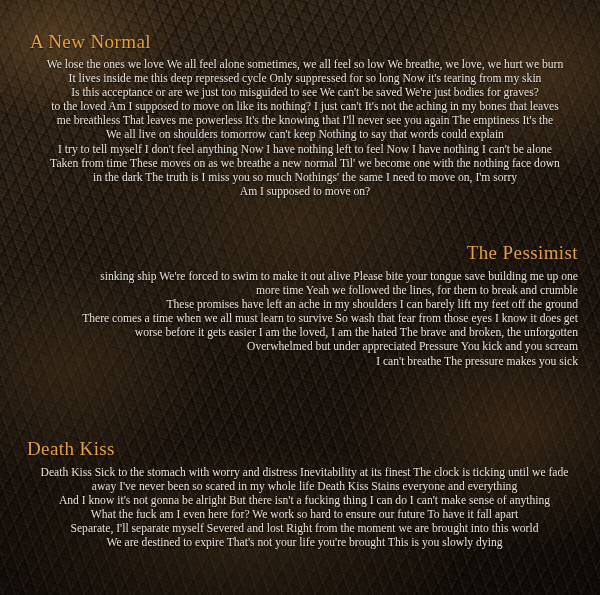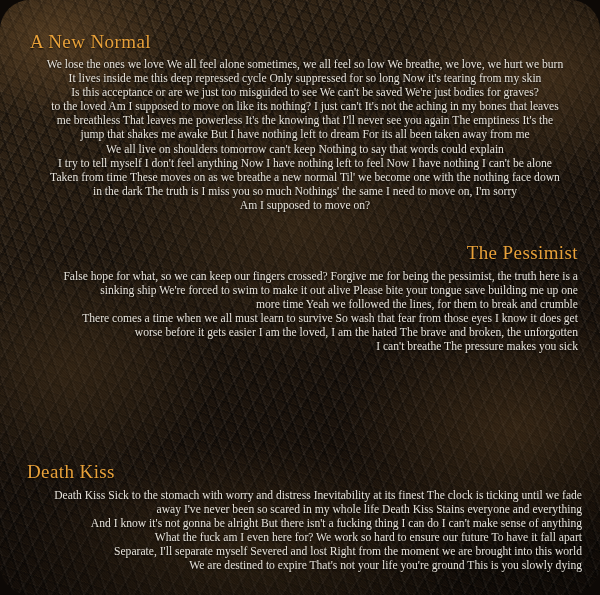--- a/index.html
+++ b/index.html
@@ -25,21 +25,20 @@
       radial-gradient(ellipse 180px 120px at 8% 6%, rgba(120, 86, 46, 0.55), rgba(0,0,0,0) 70%),
       radial-gradient(ellipse 220px 150px at 92% 12%, rgba(96, 68, 36, 0.5), rgba(0,0,0,0) 72%),
       radial-gradient(ellipse 260px 180px at 50% 38%, rgba(78, 56, 30, 0.45), rgba(0,0,0,0) 75%),
       radial-gradient(ellipse 200px 160px at 12% 62%, rgba(70, 50, 26, 0.5), rgba(0,0,0,0) 72%),
       radial-gradient(ellipse 240px 170px at 86% 72%, rgba(88, 62, 32, 0.45), rgba(0,0,0,0) 74%),
       radial-gradient(ellipse 300px 140px at 40% 92%, rgba(64, 46, 24, 0.5), rgba(0,0,0,0) 76%),
       repeating-linear-gradient(72deg, rgba(0,0,0,0.30) 0px, rgba(0,0,0,0.30) 2px, rgba(255,255,255,0.035) 2px, rgba(255,255,255,0.035) 4px, rgba(0,0,0,0) 4px, rgba(0,0,0,0) 11px),
       repeating-linear-gradient(-58deg, rgba(0,0,0,0.26) 0px, rgba(0,0,0,0.26) 3px, rgba(255,255,255,0.03) 3px, rgba(255,255,255,0.03) 5px, rgba(0,0,0,0) 5px, rgba(0,0,0,0) 14px),
       repeating-linear-gradient(18deg, rgba(0,0,0,0.22) 0px, rgba(0,0,0,0.22) 2px, rgba(150,110,60,0.05) 2px, rgba(150,110,60,0.05) 3px, rgba(0,0,0,0) 3px, rgba(0,0,0,0) 9px),
       linear-gradient(160deg, #3a2a18 0%, #241a10 35%, #1a120b 65%, #120c07 100%);
-    border-radius: 30px;
   }
 
   
   #page::after {
     content: "";
     position: absolute;
     inset: 0;
     pointer-events: none;
     background:
       radial-gradient(ellipse 120% 110% at 50% 45%, rgba(0,0,0,0) 42%, rgba(0,0,0,0.45) 88%, rgba(0,0,0,0.7) 100%),
@@ -92,67 +91,67 @@
     width: 560px;
     text-align: right;
   }
   #song-pessimist .song-title { margin-bottom: 6px; }
   #song-pessimist .lyrics { text-align: right; }
 
   
   #song-death-kiss {
     position: absolute;
     left: 27px;
-    top: 461px;
+    top: 438px;
     width: 555px;
   }
   #song-death-kiss .song-title { margin-bottom: 6px; }
-  #song-death-kiss .lyrics { text-align: right; }
+  #song-death-kiss .lyrics { text-align: center; }
 </style>
 </head>
 <body>
 
 <div id="page">
   <div class="content">
 
     <section id="song-new-normal">
       <h2 class="song-title">A New Normal</h2>
       <div class="lyrics">
         <span class="line">We lose the ones we love We all feel alone sometimes, we all feel so low We breathe, we love, we hurt we burn</span>
         <span class="line">It lives inside me this deep repressed cycle Only suppressed for so long Now it's tearing from my skin</span>
         <span class="line">Is this acceptance or are we just too misguided to see We can't be saved We're just bodies for graves?</span>
         <span class="line">to the loved Am I supposed to move on like its nothing? I just can't It's not the aching in my bones that leaves</span>
         <span class="line">me breathless That leaves me powerless It's the knowing that I'll never see you again The emptiness It's the</span>
-        <span class="line">jump that shakes me awake But I have nothing left to dream For its all been taken away from me</span>
         <span class="line">We all live on shoulders tomorrow  can't keep Nothing to say that words could explain</span>
         <span class="line">I try to tell myself I don't feel anything Now I have nothing left to feel Now I have nothing I can't be alone</span>
         <span class="line">Taken from time These moves on as we breathe a new normal Til' we become one with the nothing face down</span>
         <span class="line">in the dark The truth is I miss you so much Nothings' the same I need to move on, I'm sorry</span>
         <span class="line">Am I supposed to move on?</span>
       </div>
     </section>
 
     <section id="song-pessimist">
       <h2 class="song-title">The Pessimist</h2>
       <div class="lyrics">
-        <span class="line">False hope for what, so we can keep our fingers crossed? Forgive me for being the pessimist, the truth here is a</span>
         <span class="line">sinking ship We're forced to swim to make it out alive Please bite your tongue save building me up one</span>
         <span class="line">more time Yeah we followed the lines, for them to break and crumble</span>
+        <span class="line">These promises have left an ache in my shoulders  I can barely lift my feet off the ground</span>
         <span class="line">There comes a time when we all must learn to survive  So wash that fear from those eyes I know it does get</span>
         <span class="line">worse before it gets easier I am the loved, I am the hated The brave and broken, the unforgotten</span>
+        <span class="line">Overwhelmed but under appreciated Pressure You kick and you scream</span>
         <span class="line">I can't breathe The pressure makes you sick</span>
       </div>
     </section>
 
     <section id="song-death-kiss">
       <h2 class="song-title">Death Kiss</h2>
       <div class="lyrics">
         <span class="line">Death Kiss Sick to the stomach with worry and distress Inevitability at its finest  The clock is ticking until we fade</span>
         <span class="line">away I've never been so scared in my whole life Death Kiss Stains everyone and everything</span>
         <span class="line">And I know it's not gonna be alright But there isn't a fucking thing I can do I can't make sense of anything</span>
         <span class="line">What the fuck am I even here for? We work so hard to ensure our future To have it fall apart</span>
         <span class="line">Separate, I'll separate myself Severed and lost Right from the moment we are brought into this world</span>
-        <span class="line">We are destined to expire That's not your life you're ground This is you slowly dying</span>
+        <span class="line">We are destined to expire That's not your life you're brought This is you slowly dying</span>
       </div>
     </section>
 
   </div>
 </div>
 
 </body></html>

